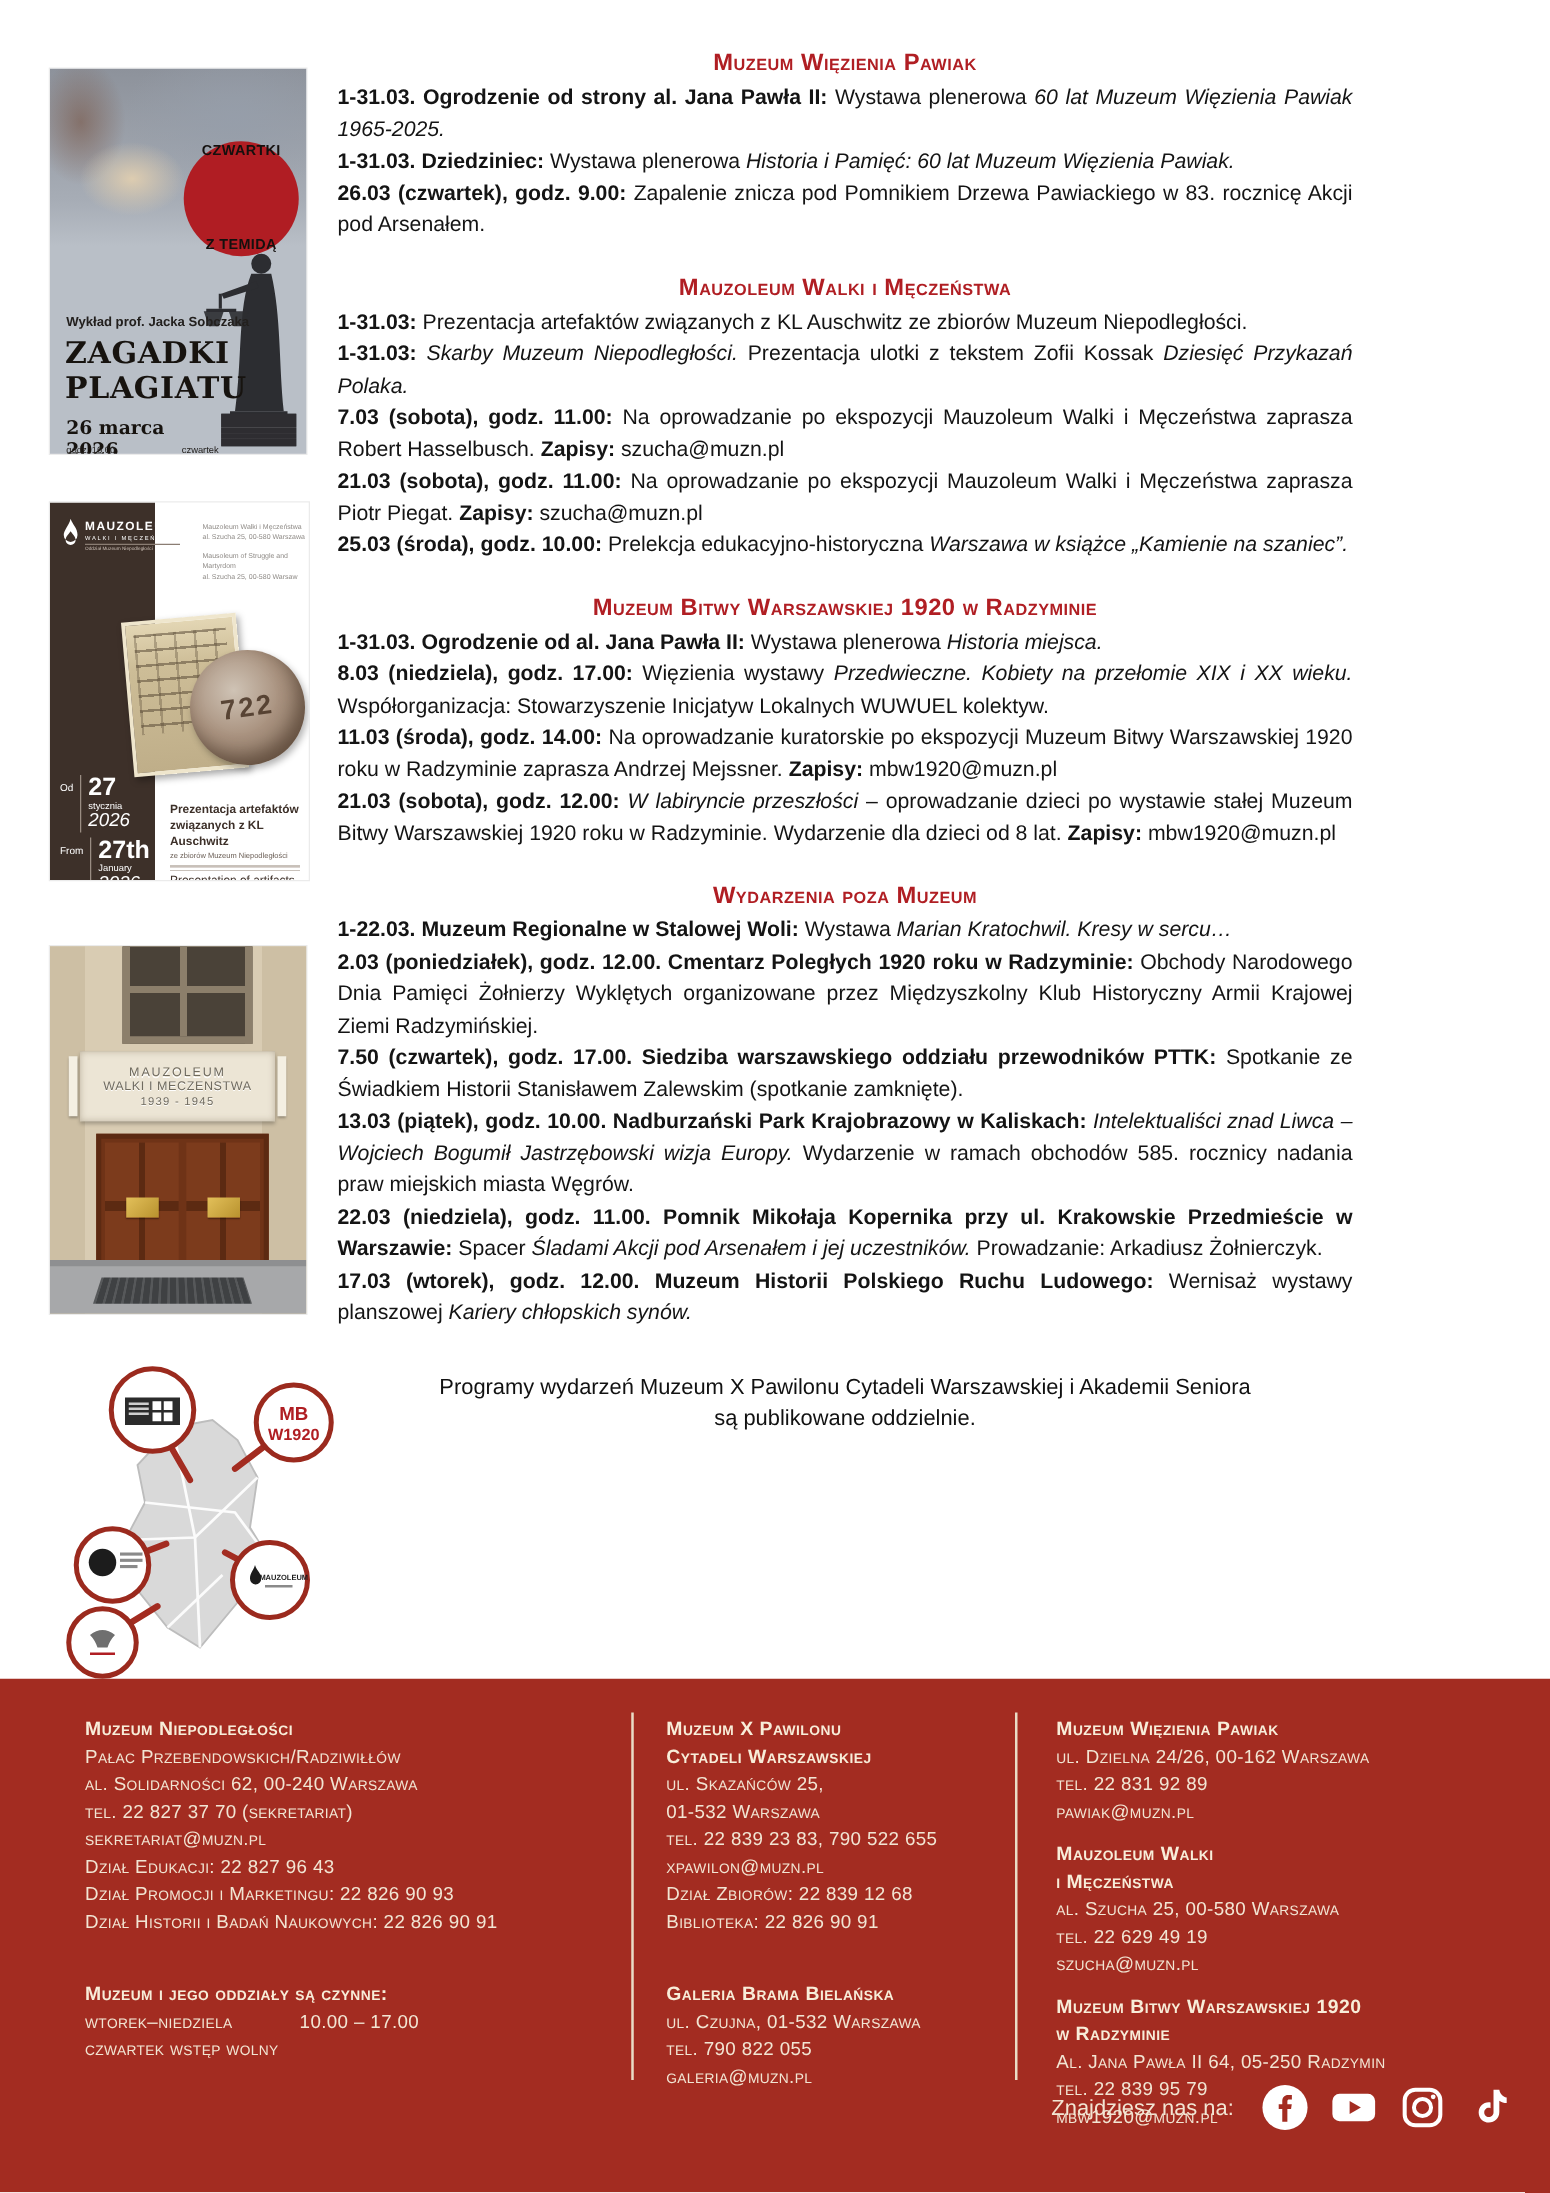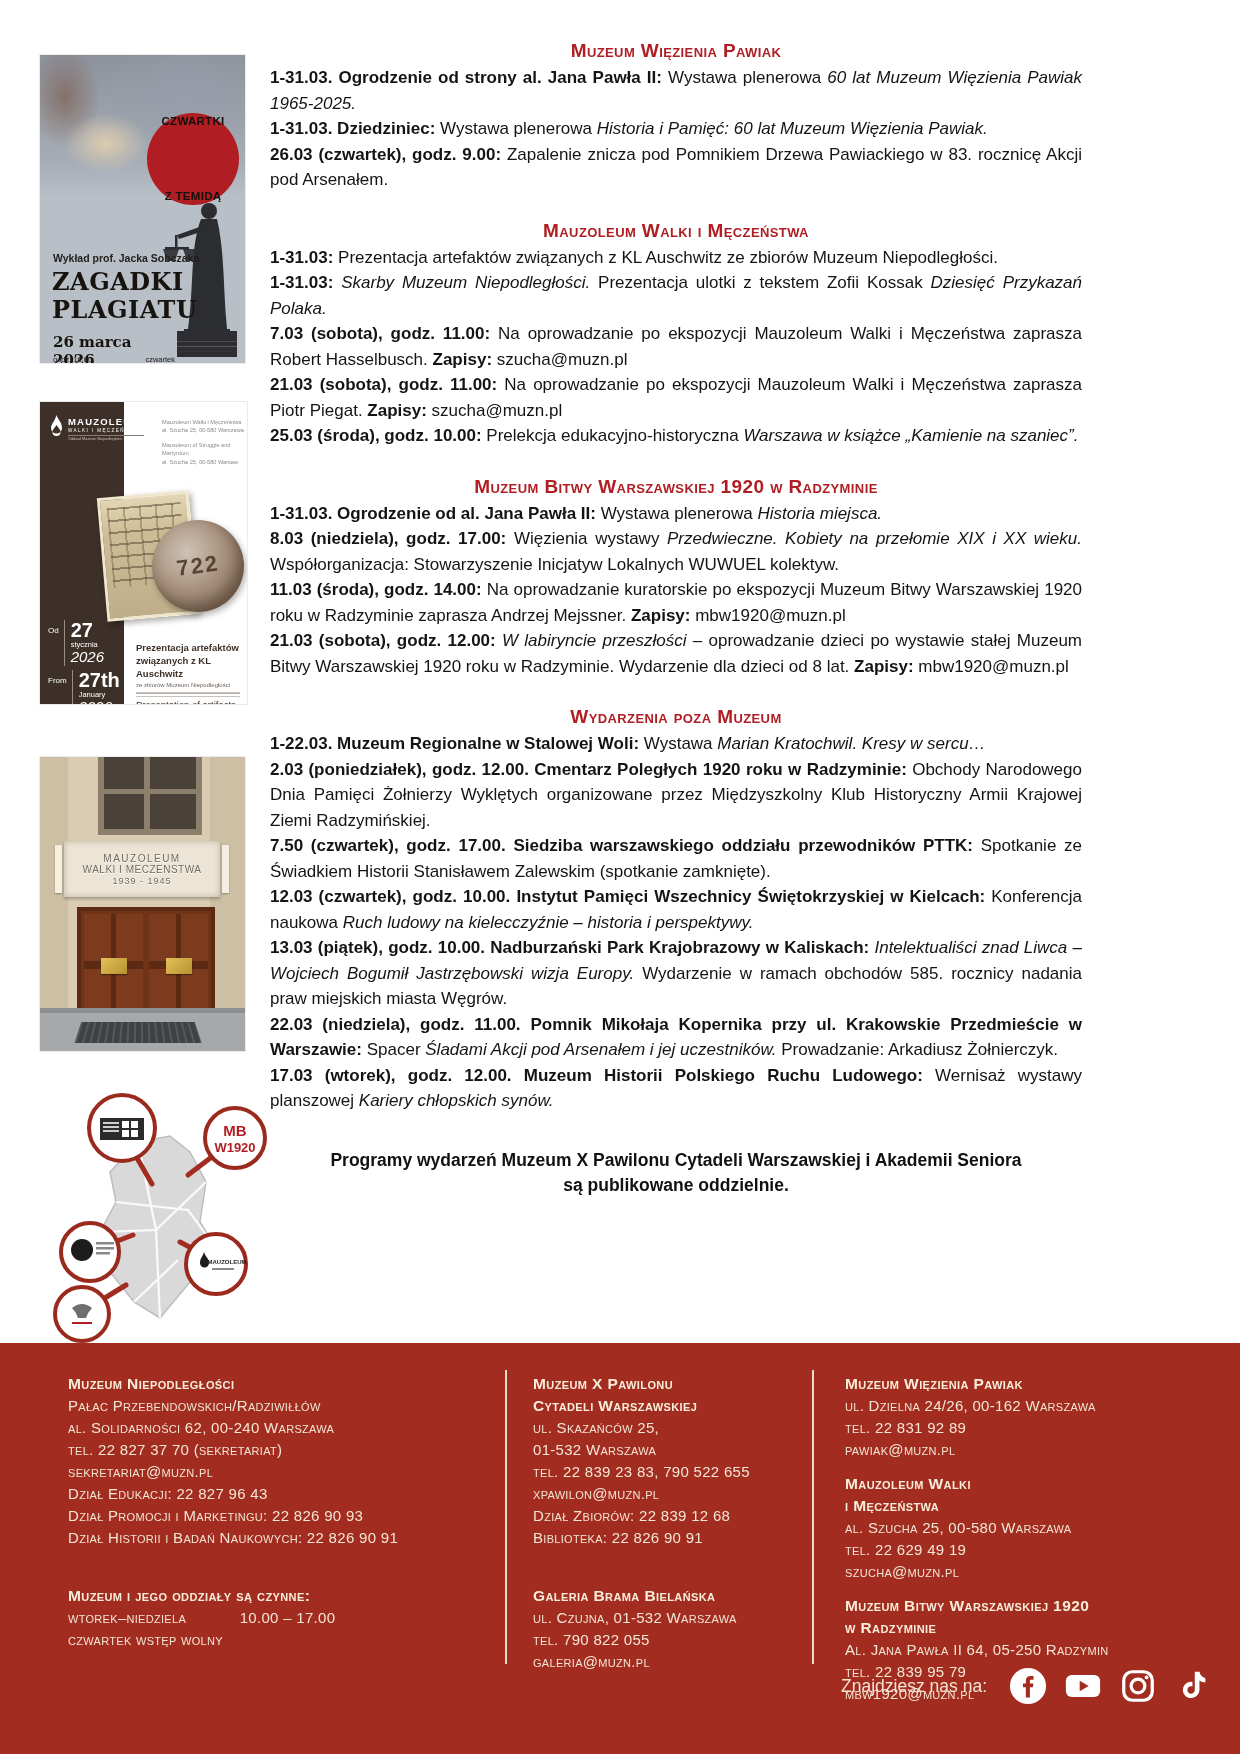--- a/index.html
+++ b/index.html
@@ -6,21 +6,21 @@
   #page{position:relative;width:1240px;height:1754px;background:#fff;overflow:hidden;
         font-family:"Liberation Sans",sans-serif;color:#111;}
 
   
   #main{position:absolute;left:270px;top:40px;width:812px;}
   .section-header{text-align:center;color:#b01e23;font-weight:700;font-variant:small-caps;
                   letter-spacing:.4px;font-size:19px;margin:0 0 3px 0;}
   .event-section{margin-bottom:27px;}
   .event{margin:0;font-size:17px;line-height:1.5;text-align:justify;color:#141414;}
   .seg-b{font-weight:700;} .seg-i{font-style:italic;}
-  .closing{margin-top:34px;text-align:center;font-weight:700;font-size:17.5px;line-height:1.45;color:#111;}
+  .closing{margin-top:34px;text-align:center;font-weight:400;font-size:17.5px;line-height:1.45;color:#111;}
 
   
   .art{position:absolute;box-shadow:0 0 0 1px rgba(0,0,0,.08);}
   
   #poster1{left:40px;top:55px;width:205px;height:308px;background:#b9bfc7;overflow:hidden;}
   #poster1 .paint{position:absolute;left:0;top:0;width:100%;height:46%;
      background:
        radial-gradient(60px 42px at 32% 62%, rgba(224,206,176,.95), transparent 70%),
        radial-gradient(50px 70px at 12% 30%, rgba(116,77,58,.55), transparent 72%),
        radial-gradient(120px 80px at 72% 28%, rgba(150,158,170,.9), transparent 75%),
@@ -308,21 +308,20 @@
           <p class="event"><span class="seg-b">1-31.03. Ogrodzenie od al. Jana Pawła II: </span><span class="seg-r">Wystawa plenerowa </span><span class="seg-i">Historia miejsca.</span></p>
           <p class="event"><span class="seg-b">8.03 (niedziela), godz. 17.00: </span><span class="seg-r">Więzienia wystawy </span><span class="seg-i">Przedwieczne. Kobiety na przełomie XIX i XX wieku. </span><span class="seg-r">Współorganizacja: Stowarzyszenie Inicjatyw Lokalnych WUWUEL kolektyw.</span></p>
           <p class="event"><span class="seg-b">11.03 (środa), godz. 14.00: </span><span class="seg-r">Na oprowadzanie kuratorskie po ekspozycji Muzeum Bitwy Warszawskiej 1920 roku w Radzyminie zaprasza Andrzej Mejssner. </span><span class="seg-b">Zapisy: </span><span class="seg-r">mbw1920@muzn.pl</span></p>
           <p class="event"><span class="seg-b">21.03 (sobota), godz. 12.00: </span><span class="seg-i">W labiryncie przeszłości </span><span class="seg-r">– oprowadzanie dzieci po wystawie stałej Muzeum Bitwy Warszawskiej 1920 roku w Radzyminie. Wydarzenie dla dzieci od 8 lat. </span><span class="seg-b">Zapisy: </span><span class="seg-r">mbw1920@muzn.pl</span></p>
         </div>
         <div class="event-section">
           <div class="section-header">Wydarzenia poza Muzeum</div>
           <p class="event"><span class="seg-b">1-22.03. Muzeum Regionalne w Stalowej Woli: </span><span class="seg-r">Wystawa </span><span class="seg-i">Marian Kratochwil. Kresy w sercu…</span></p>
           <p class="event"><span class="seg-b">2.03 (poniedziałek), godz. 12.00. Cmentarz Poległych 1920 roku w Radzyminie: </span><span class="seg-r">Obchody Narodowego Dnia Pamięci Żołnierzy Wyklętych organizowane przez Międzyszkolny Klub Historyczny Armii Krajowej Ziemi Radzymińskiej.</span></p>
           <p class="event"><span class="seg-b">7.50 (czwartek), godz. 17.00. Siedziba warszawskiego oddziału przewodników PTTK: </span><span class="seg-r">Spotkanie ze Świadkiem Historii Stanisławem Zalewskim (spotkanie zamknięte).</span></p>
-          <p class="event"><span class="seg-b">12.03 (czwartek), godz. 10.00. Instytut Pamięci Wszechnicy Świętokrzyskiej w Kielcach: </span><span class="seg-r">Konferencja naukowa </span><span class="seg-i">Ruch ludowy na kielecczyźnie – historia i perspektywy.</span></p>
           <p class="event"><span class="seg-b">13.03 (piątek), godz. 10.00. Nadburzański Park Krajobrazowy w Kaliskach: </span><span class="seg-i">Intelektualiści znad Liwca – Wojciech Bogumił Jastrzębowski wizja Europy. </span><span class="seg-r">Wydarzenie w ramach obchodów 585. rocznicy nadania praw miejskich miasta Węgrów.</span></p>
           <p class="event"><span class="seg-b">22.03 (niedziela), godz. 11.00. Pomnik Mikołaja Kopernika przy ul. Krakowskie Przedmieście w Warszawie: </span><span class="seg-r">Spacer </span><span class="seg-i">Śladami Akcji pod Arsenałem i jej uczestników. </span><span class="seg-r">Prowadzanie: Arkadiusz Żołnierczyk.</span></p>
           <p class="event"><span class="seg-b">17.03 (wtorek), godz. 12.00. Muzeum Historii Polskiego Ruchu Ludowego: </span><span class="seg-r">Wernisaż wystawy planszowej </span><span class="seg-i">Kariery chłopskich synów.</span></p>
         </div>
       </div>
     <div class="closing">
       <div>Programy wydarzeń Muzeum X Pawilonu Cytadeli Warszawskiej i Akademii Seniora</div>
       <div>są publikowane oddzielnie.</div>
     </div>
   </main>

